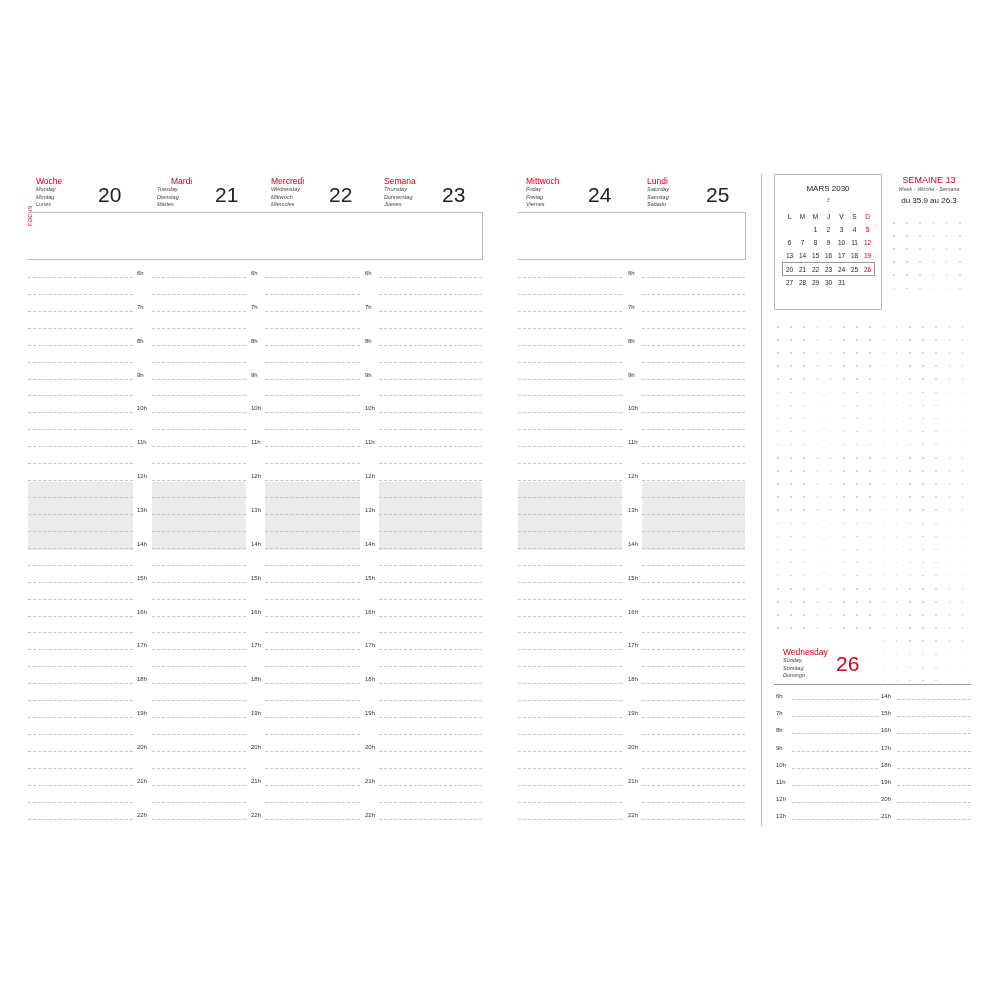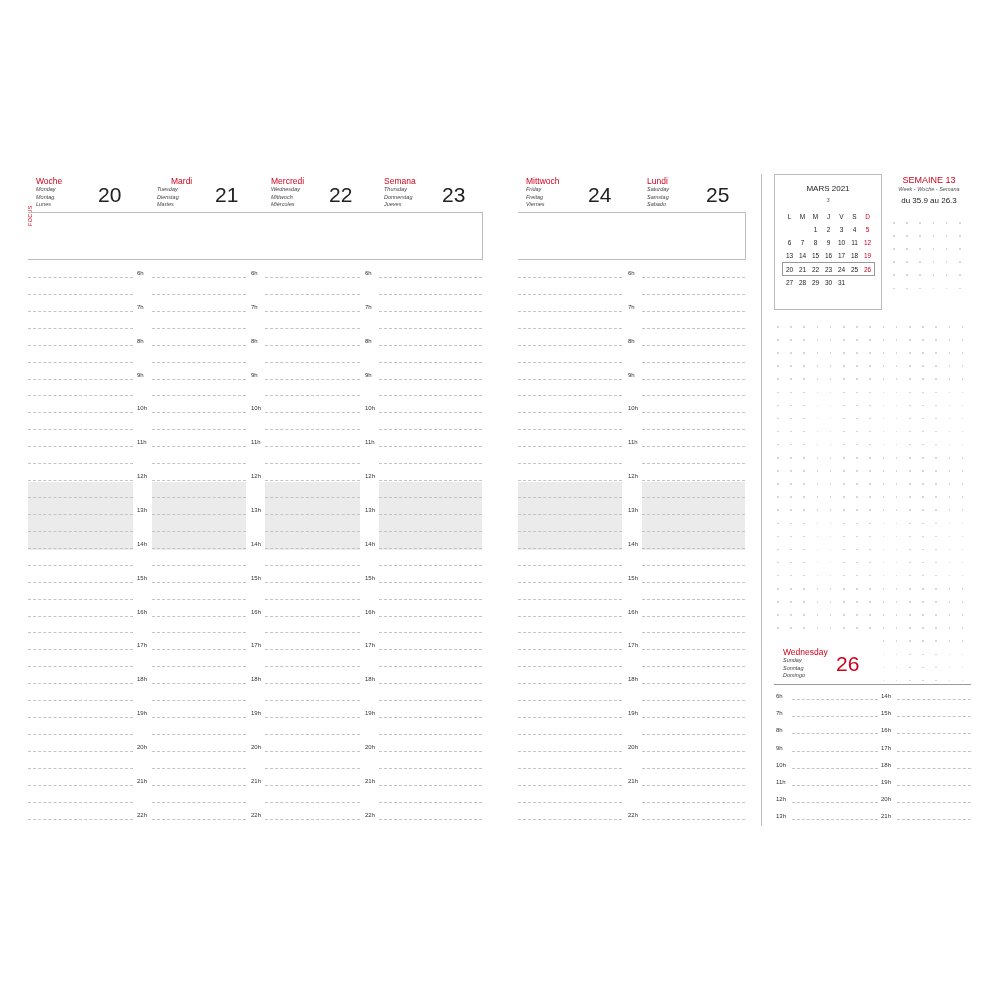--- a/index.html
+++ b/index.html
@@ -371,21 +371,21 @@
       <div class="hline" style="left:152px;top:277px;width:0;"></div>
       <div class="hline" style="left:265px;top:277px;width:0;"></div>
       <div class="hline" style="left:379px;top:277px;width:0;"></div>
       <div class="hline" style="left:518px;top:277px;width:0;"></div>
       <div class="hline" style="left:642px;top:277px;width:0;"></div>
     </div>
 
   <div class="divider"></div>
 
   <div class="cal">
-    <div class="cal-title">MARS 2021</div>
+    <div class="cal-title">MARS 2030</div>
     <div class="cal-sub">3</div>
     <div id="cal-grid">
         <div class="cal-cell" style="left:8px;top:38px;">L</div>
         <div class="cal-cell" style="left:21px;top:38px;">M</div>
         <div class="cal-cell" style="left:34px;top:38px;">M</div>
         <div class="cal-cell" style="left:47px;top:38px;">J</div>
         <div class="cal-cell" style="left:60px;top:38px;">V</div>
         <div class="cal-cell" style="left:73px;top:38px;">S</div>
         <div class="cal-cell sun" style="left:86px;top:38px;">D</div>
         <div class="cal-cell" style="left:34px;top:51px;">1</div>

